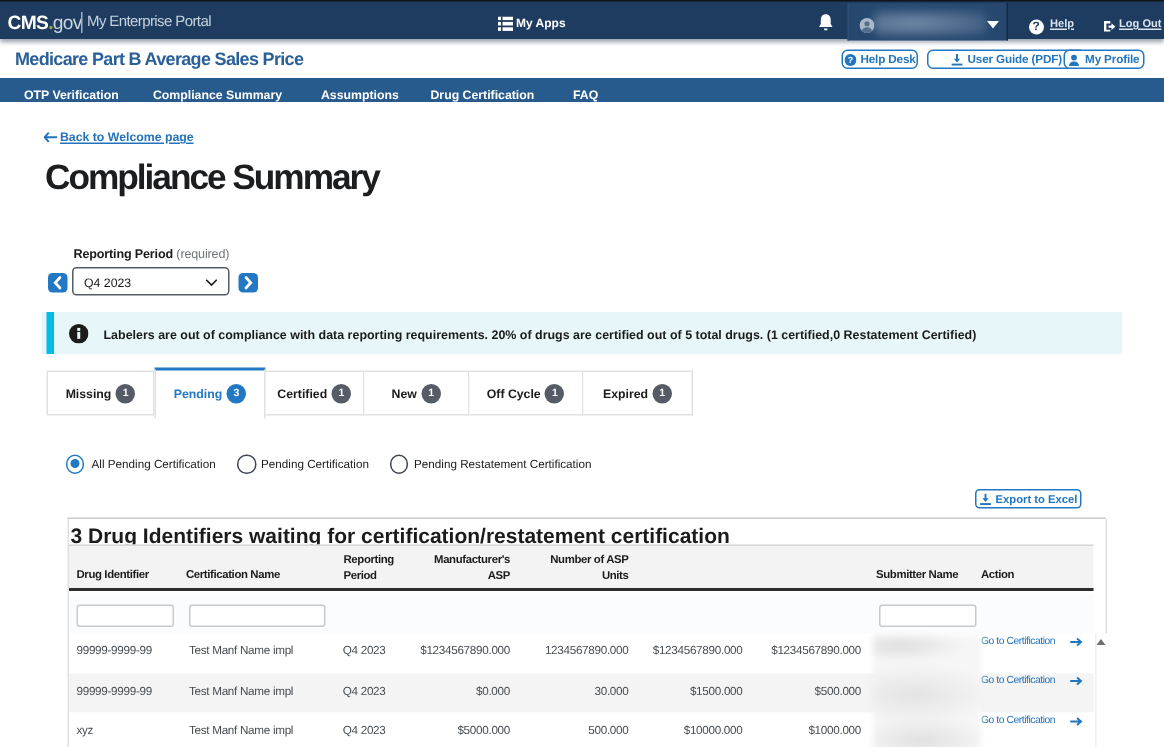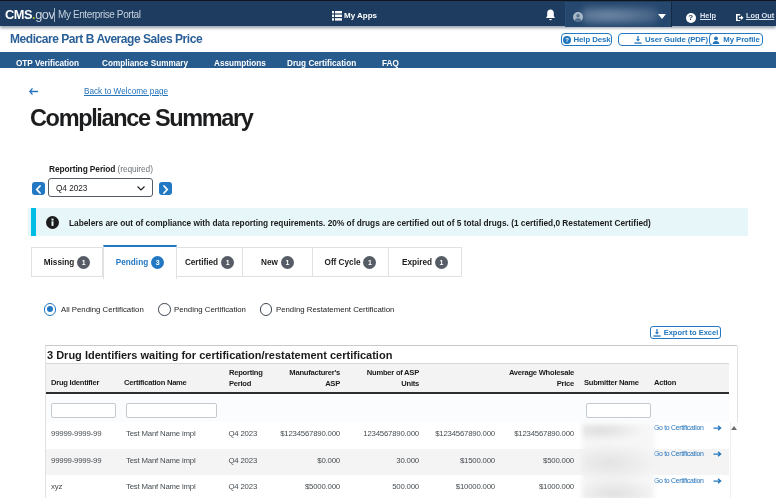--- a/index.html
+++ b/index.html
@@ -22,21 +22,21 @@
 
 #appbar { position:absolute; top:27px; left:0; width:776px; height:25px; background:#fff; }
 #apptitle { position:absolute; left:10px; top:4.5px; font-size:12px; letter-spacing:-0.45px; font-weight:bold; color:#2a6097; }
 .hbtn { position:absolute; top:6px; height:13px; border:1px solid #2378c3; border-radius:4px; color:#2176bd; font-size:7.8px; letter-spacing:-0.1px; font-weight:bold; display:flex; align-items:center; justify-content:center; gap:3px; background:#fff; }
 
 
 #nav { position:absolute; top:52px; left:0; width:776px; height:16px; background:#275b8e;text-align:center; }
 #nav span { position:absolute; top:7px; color:#fff; font-size:8.2px; font-weight:bold; }
 
 
-#backlink { position:absolute; left:40px; top:87px; font-size:8.2px; font-weight:normal; color:#2373bb; text-decoration:underline;margin-left:44px; }
+#backlink { position:absolute; left:40px; top:87px; font-size:8.2px; font-weight:bold; color:#2373bb; text-decoration:underline; }
 h1 { position:absolute; left:30px; top:104.5px; font-size:23.5px; font-weight:bold; color:#1c1d1f; letter-spacing:-1.35px; }
 
 #rplabel { position:absolute; left:49px; top:163.5px; font-size:8.4px; letter-spacing:-0.1px; font-weight:bold; }
 #rplabel .req { font-weight:normal; color:#6f7478;margin-top:31px; }
 .navbtn { position:absolute; width:13px; height:13px; top:182px; background:#2378c3; border-radius:3px; }
 #rpselect { position:absolute; left:48px; top:178px; width:105px; height:19px; border:1px solid #565c65; border-radius:3px; background:#fff; font-size:8.2px; color:#1b1b1b; }
 #rpselect span { position:absolute; left:7px; top:5px; }
 
 #alert { position:absolute; left:28px; top:208px; width:720px; height:28px; background:#e7f6f8;font-weight:bold; }
 #alert .bar { position:absolute; left:3px; top:0; width:5px; height:28px; background:#00bde3; }
@@ -53,21 +53,21 @@
 .radio { position:absolute; top:303px; width:12.5px; height:12.5px; border-radius:50%; border:1px solid #3d4551; background:#fff; }
 .radio.sel { border:1px solid #2378c3; }
 .radio.sel::after { content:""; position:absolute; left:2px; top:2px; width:6px; height:6px; background:#2378c3; border-radius:50%; }
 .radiolbl { position:absolute; top:304.5px; font-size:7.8px; color:#1b1b1b; }
 
 
 #export { position:absolute; left:650px; top:326px; width:71px; height:13px; border:1px solid #2378c3; border-radius:3px; color:#2176bd; font-size:7.5px; font-weight:bold; display:flex; align-items:center; justify-content:center; gap:3px; background:#fff; }
 
 
 #tablewrap { position:absolute; left:45px; top:345px; width:692px; height:153px; border-top:1px solid #c9c9c9; border-left:1px solid #dfe1e2; }
-#caption { position:absolute; left:1px; top:3px; font-size:11px; font-weight:bold; color:#1b1b1b; }
+#caption { position:absolute; left:1px; top:3px; font-size:14px; font-weight:bold; color:#1b1b1b; }
 #thead { position:absolute; left:0; top:17px; width:683px; height:31px; background:#f3f3f3; border-top:1px solid #d6d7d9; border-bottom:2px solid #2e2e2e; }
 .th { position:absolute; font-size:7.6px; letter-spacing:-0.25px; font-weight:bold; color:#1b1b1b; line-height:11.5px; white-space:nowrap; }
 .th.r { text-align:right; }
 #filterrow { position:absolute; left:0; top:50px; width:683px; height:26px; background:#fbfcfd; }
 .finput { position:absolute; top:7px; height:15px; background:#fff; border:1px solid #c6cace; border-radius:2px; }
 .drow { position:absolute; left:0; width:683px; height:27px; background:#fff; }
 .drow.alt { background:#f4f4f4; }
 .td { position:absolute; font-size:7.8px; letter-spacing:-0.2px; color:#474d52; top:7px; white-space:nowrap; }
 .td.r { text-align:right; }
 .gotolink { position:absolute; font-size:6.9px; letter-spacing:-0.3px; color:#2373bb; top:1.5px; white-space:nowrap; }
@@ -186,21 +186,20 @@
     </svg>Export to Excel</div>
 
 <div id="tablewrap">
   <div id="caption">3 Drug Identifiers waiting for certification/restatement certification</div>
   <div id="thead">
     <div class="th" style="left:5px;top:12.5px">Drug Identifier</div>
     <div class="th" style="left:78px;top:12.5px">Certification Name</div>
     <div class="th" style="left:183px;top:2.5px">Reporting<br>Period</div>
     <div class="th r" style="left:224px;width:70px;top:2.5px">Manufacturer's<br>ASP</div>
     <div class="th r" style="left:303px;width:70px;top:2.5px">Number of ASP<br>Units</div>
-    <div class="th r" style="left:448px;width:80px;top:2.5px">Average Wholesale<br>Price</div>
     <div class="th" style="left:538px;top:12.5px">Submitter Name</div>
     <div class="th" style="left:608px;top:12.5px">Action</div>
   </div>
   <div id="filterrow">
     <div class="finput" style="left:5px;width:65px"></div>
     <div class="finput" style="left:80px;width:91px"></div>
     <div class="finput" style="left:540px;width:65px"></div>
   </div>
   <div class="drow" style="top:76px;height:26.5px">
     <div class="td" style="left:5px">99999-9999-99</div>

